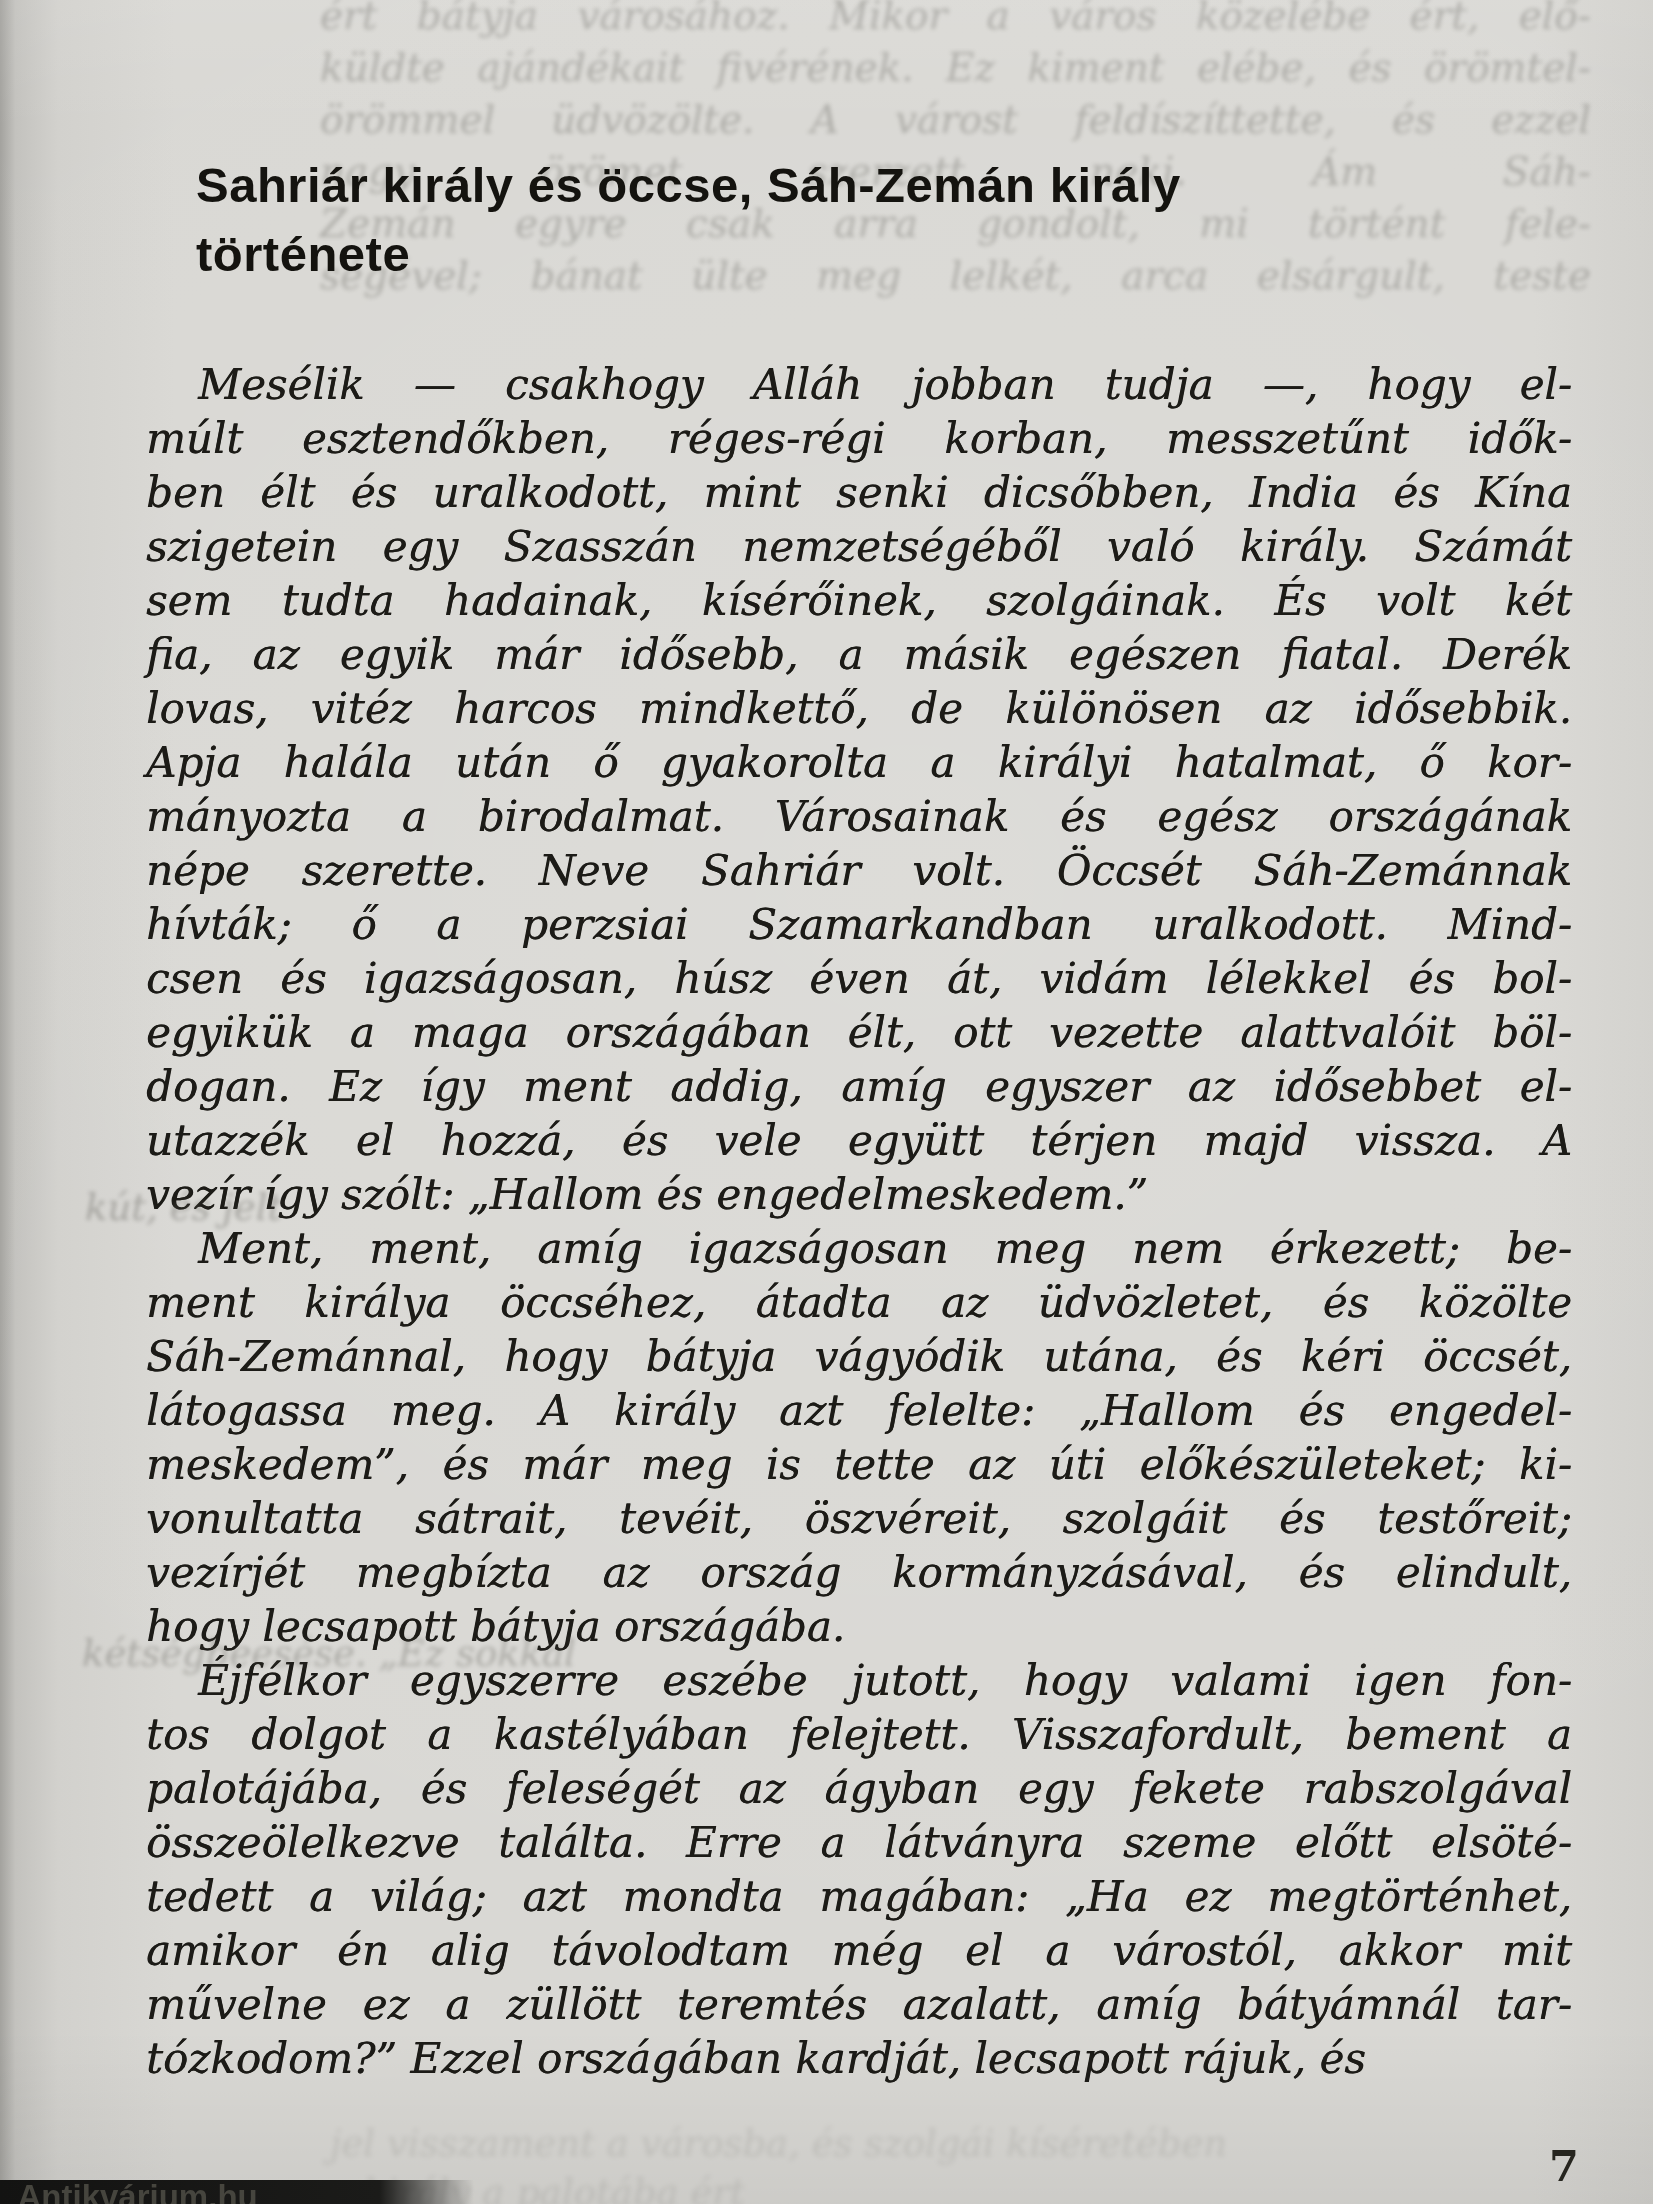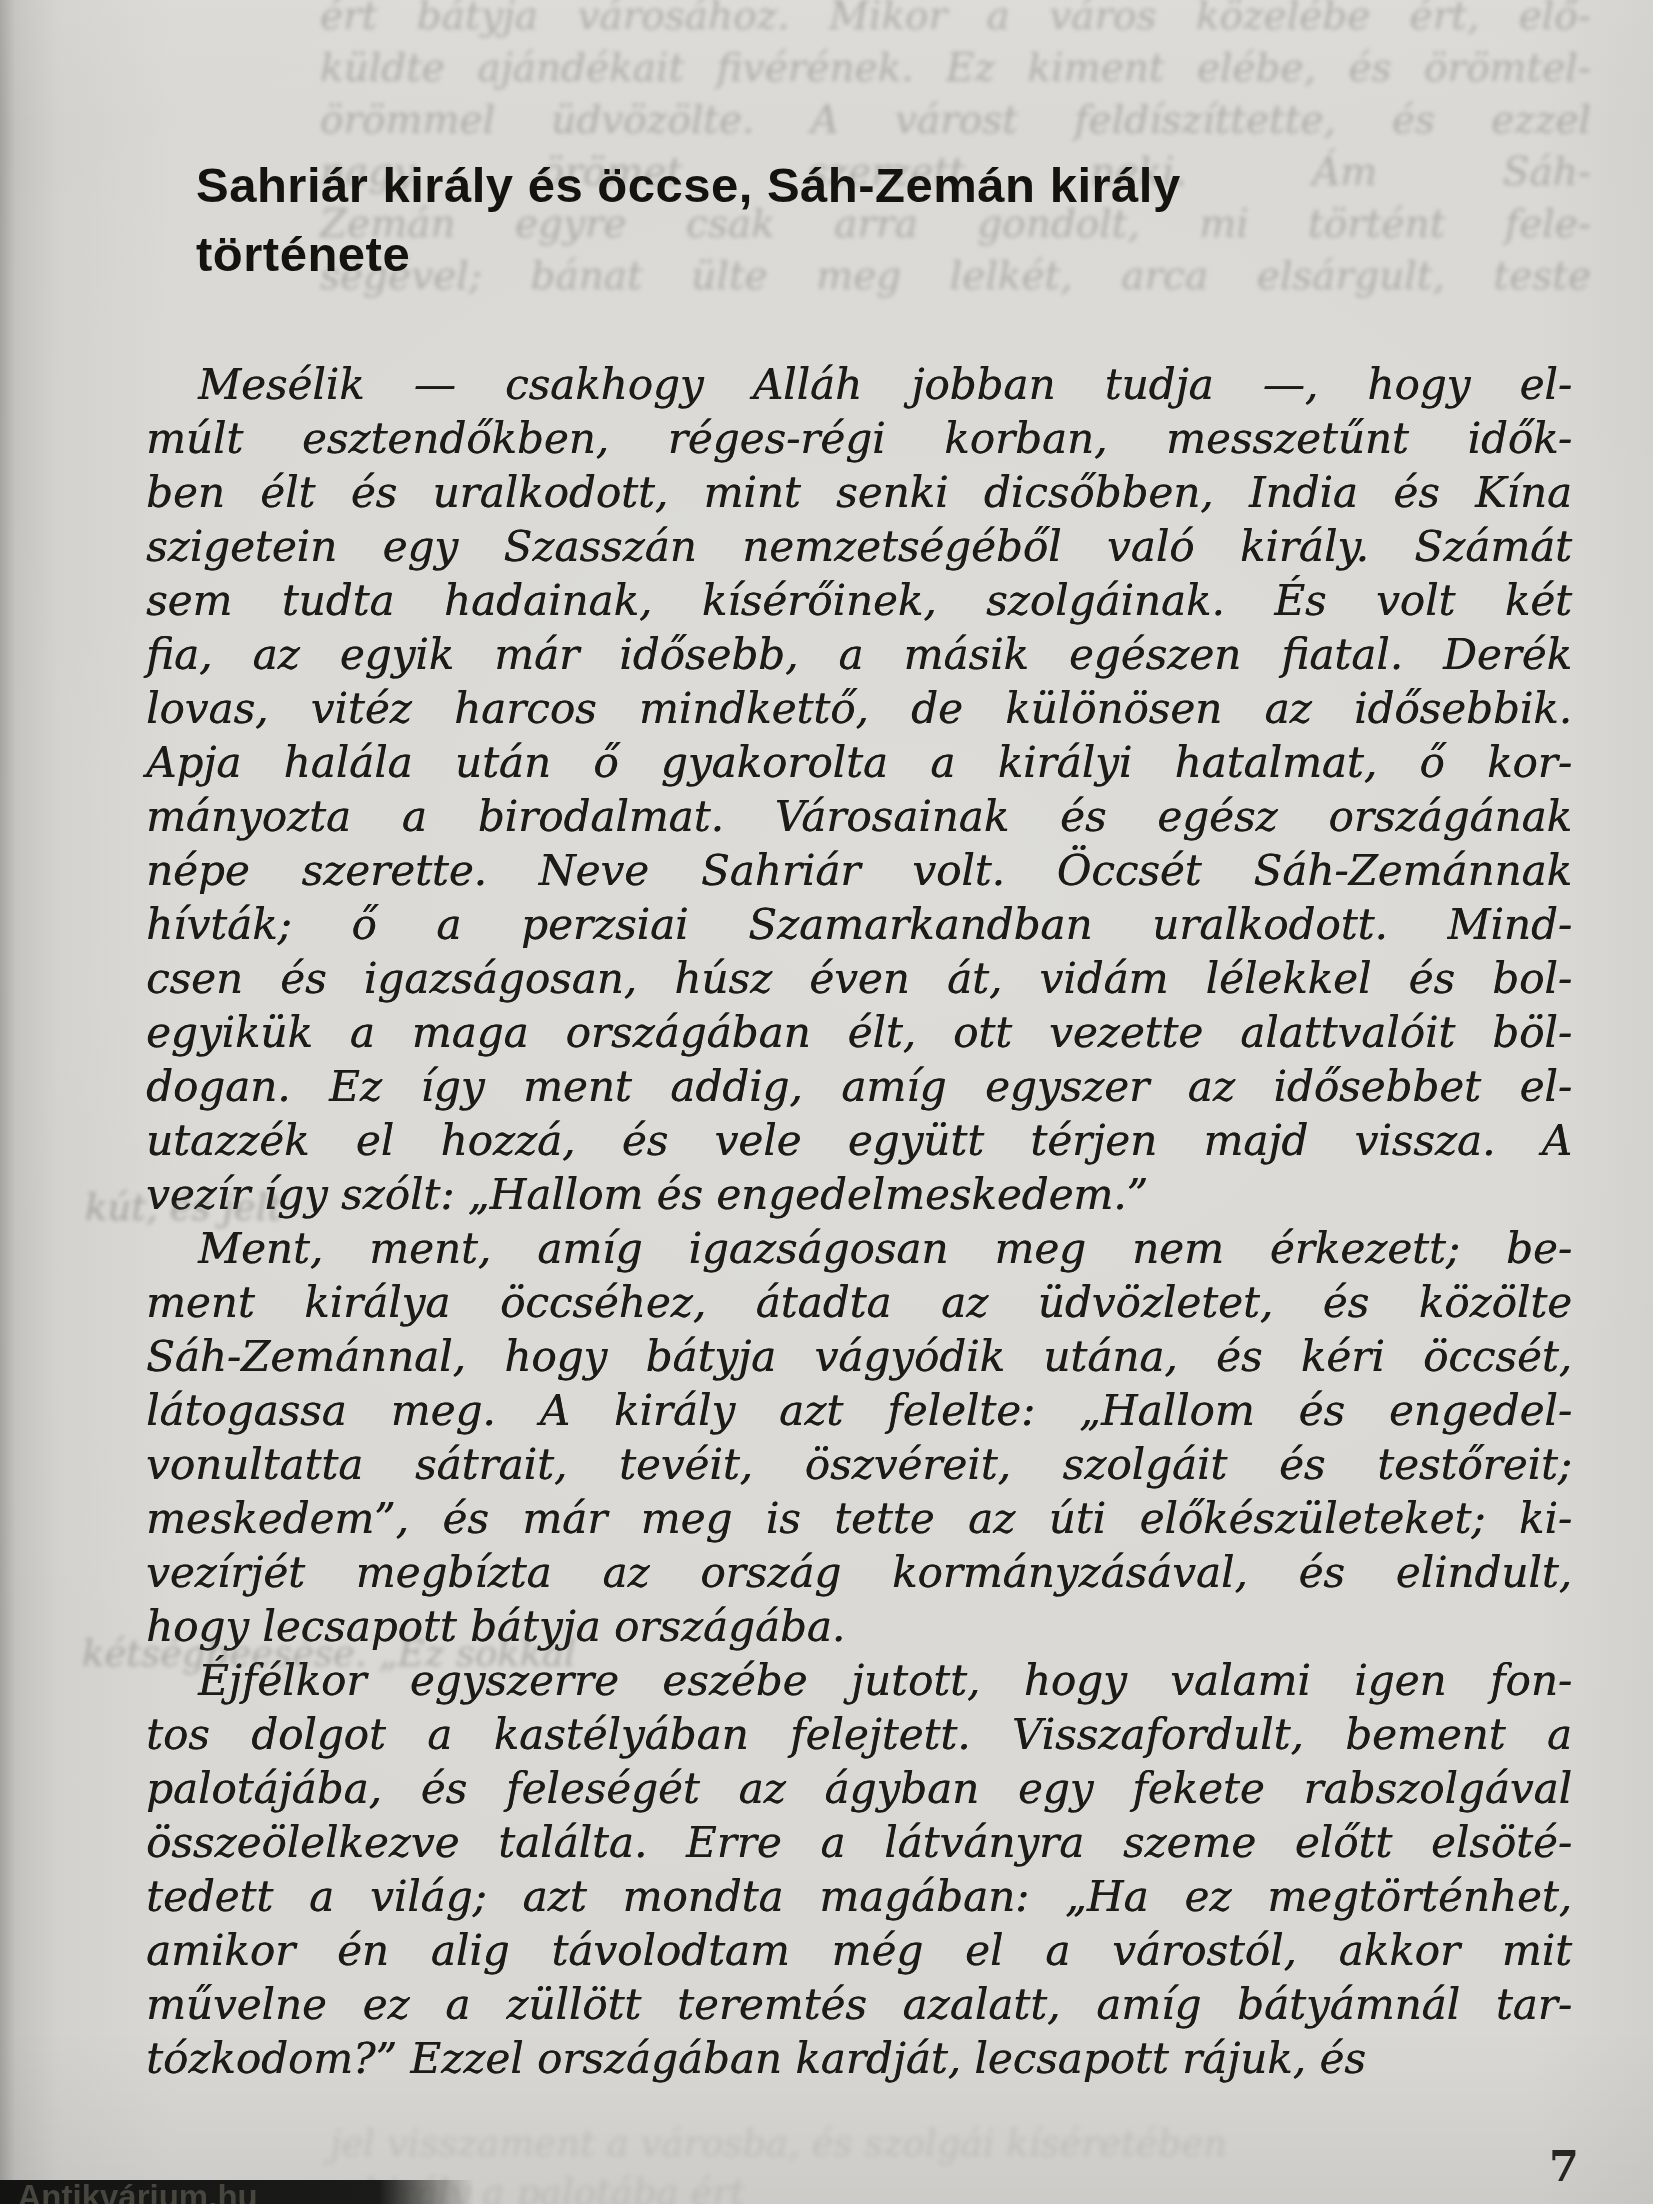--- a/index.html
+++ b/index.html
@@ -147,22 +147,22 @@
       <div class="line">hívták; ő a perzsiai Szamarkandban uralkodott. Mind-</div>
       <div class="line">csen és igazságosan, húsz éven át, vidám lélekkel és bol-</div>
       <div class="line">egyikük a maga országában élt, ott vezette alattvalóit böl-</div>
       <div class="line">dogan. Ez így ment addig, amíg egyszer az idősebbet el-</div>
       <div class="line">utazzék el hozzá, és vele együtt térjen majd vissza. A</div>
       <div class="line last">vezír így szólt: „Hallom és engedelmeskedem.”</div>
       <div class="line indent">Ment, ment, amíg igazságosan meg nem érkezett; be-</div>
       <div class="line">ment királya öccséhez, átadta az üdvözletet, és közölte</div>
       <div class="line">Sáh-Zemánnal, hogy bátyja vágyódik utána, és kéri öccsét,</div>
       <div class="line">látogassa meg. A király azt felelte: „Hallom és engedel-</div>
+      <div class="line">meskedem”, és már meg is tette az úti előkészületeket; ki-</div>
       <div class="line">vonultatta sátrait, tevéit, öszvéreit, szolgáit és testőreit;</div>
-      <div class="line">meskedem”, és már meg is tette az úti előkészületeket; ki-</div>
       <div class="line">vezírjét megbízta az ország kormányzásával, és elindult,</div>
       <div class="line last">hogy lecsapott bátyja országába.</div>
       <div class="line indent">Éjfélkor egyszerre eszébe jutott, hogy valami igen fon-</div>
       <div class="line">tos dolgot a kastélyában felejtett. Visszafordult, bement a</div>
       <div class="line">palotájába, és feleségét az ágyban egy fekete rabszolgával</div>
       <div class="line">összeölelkezve találta. Erre a látványra szeme előtt elsöté-</div>
       <div class="line">tedett a világ; azt mondta magában: „Ha ez megtörténhet,</div>
       <div class="line">amikor én alig távolodtam még el a várostól, akkor mit</div>
       <div class="line">művelne ez a züllött teremtés azalatt, amíg bátyámnál tar-</div>
       <div class="line last">tózkodom?” Ezzel országában kardját, lecsapott rájuk, és</div>

